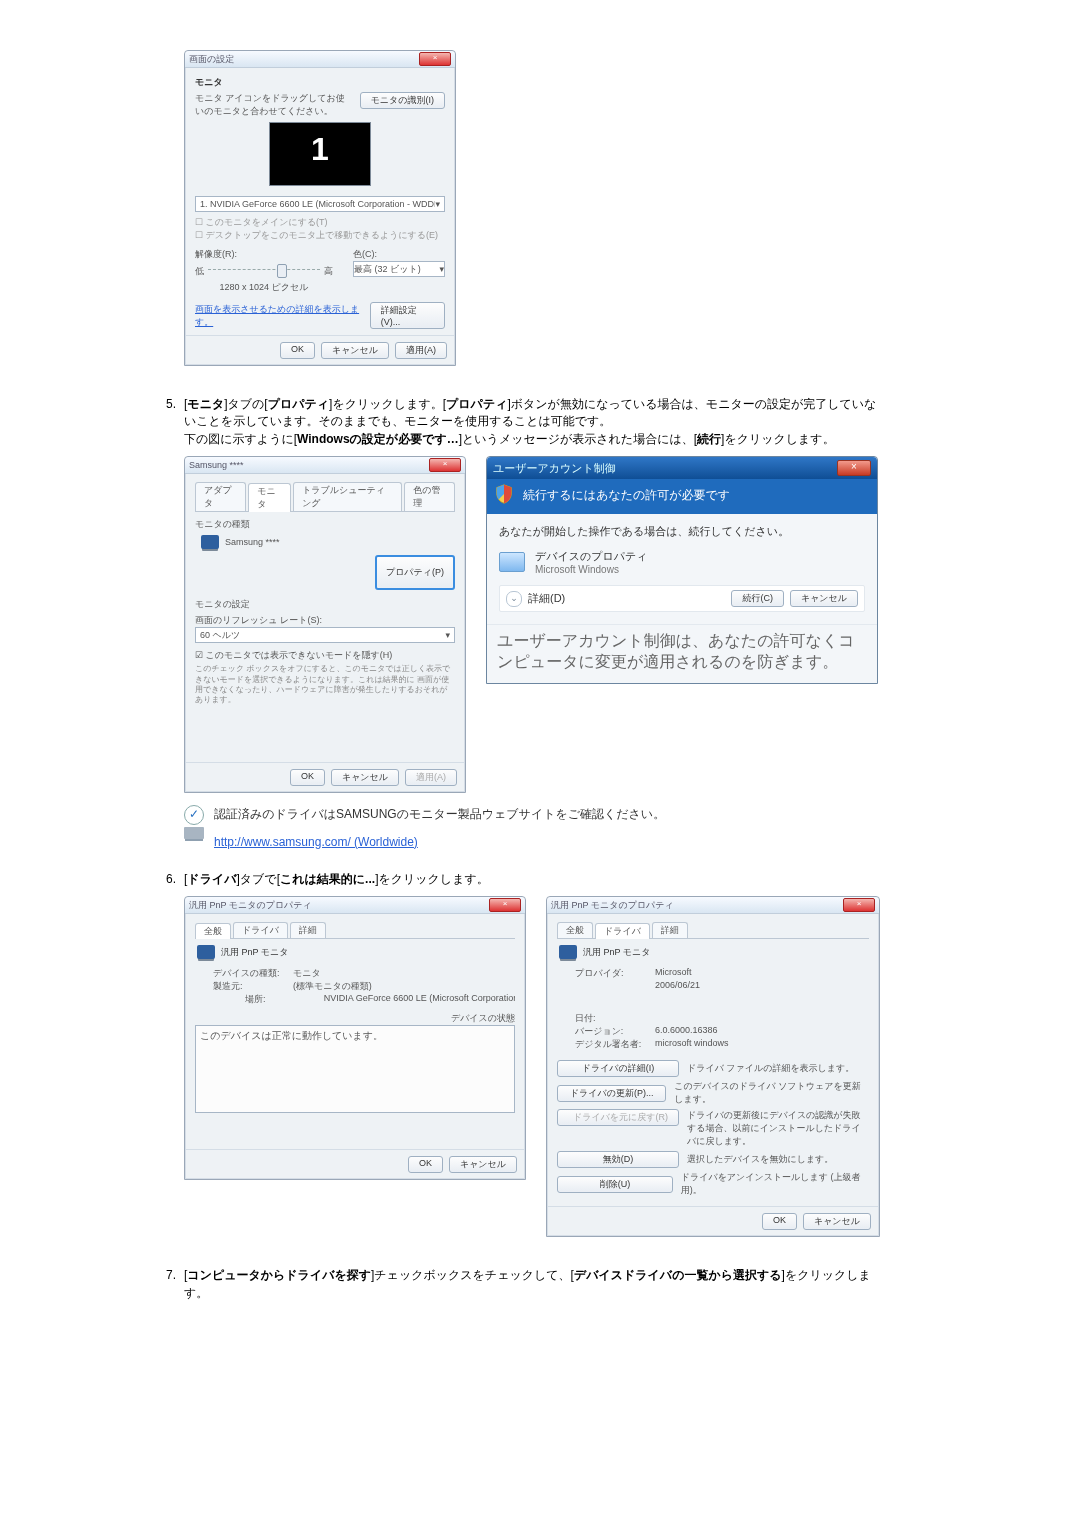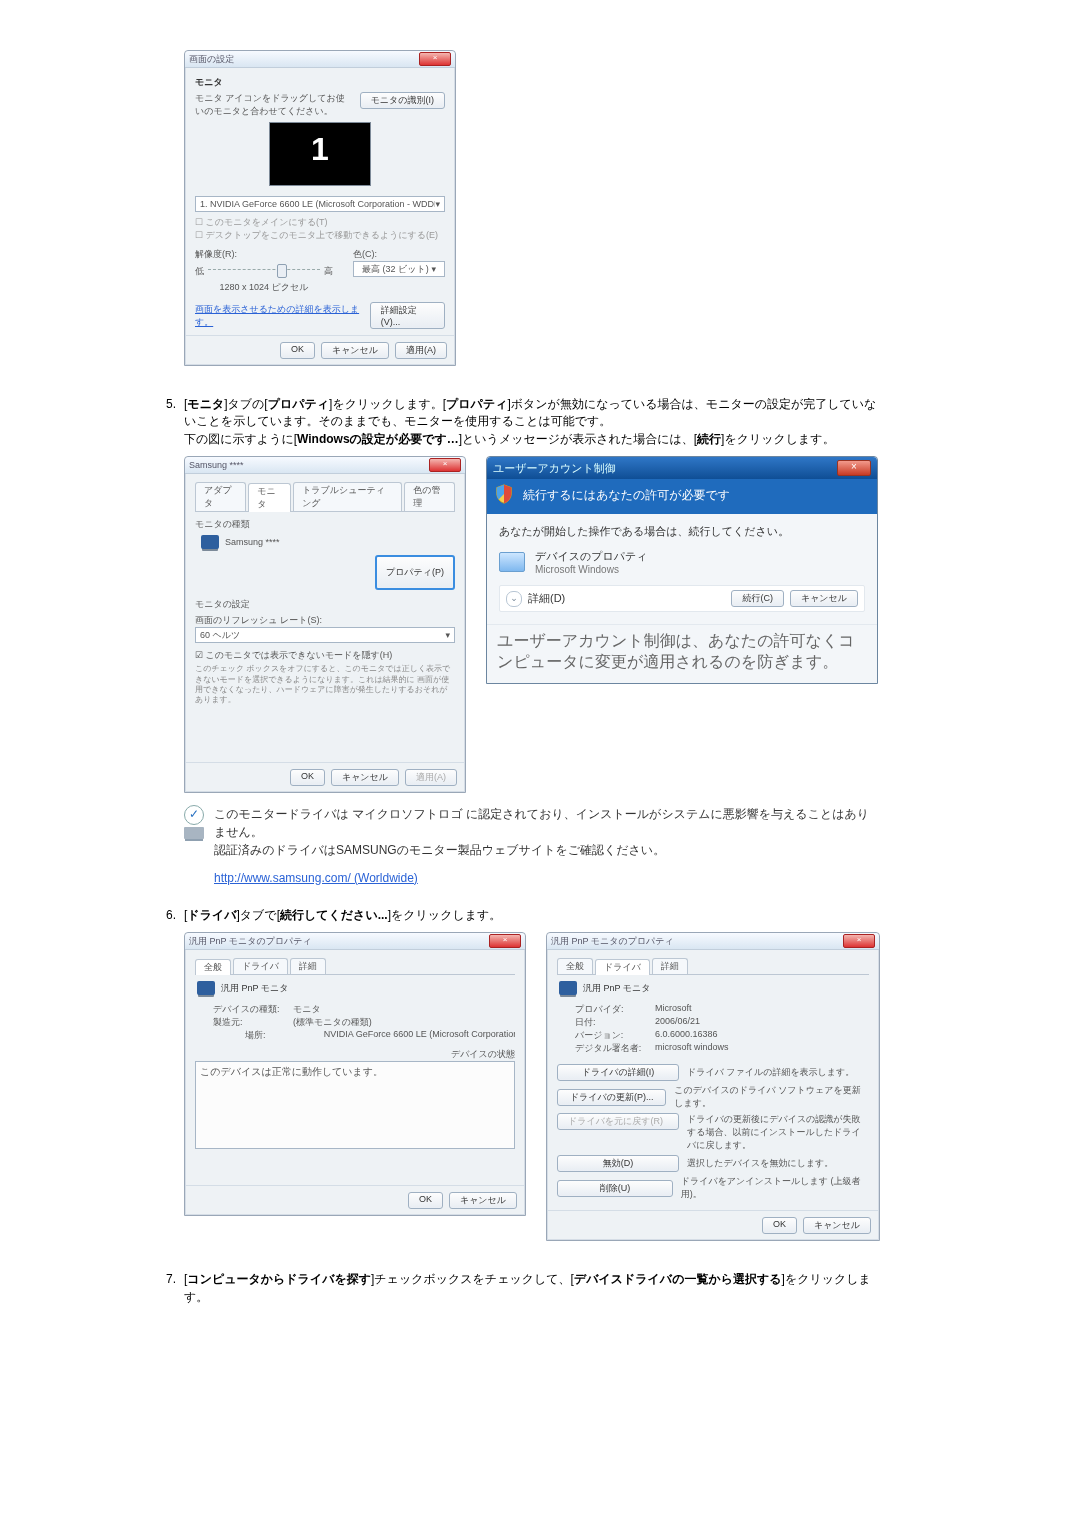--- a/index.html
+++ b/index.html
@@ -266,21 +266,21 @@
             <div class="slider" style="flex:1;">
               <div class="track"></div>
                 <div class="thumb"></div>
             </div>
             <span class="field">高</span>
           </div>
           <div class="field" style="text-align:center;">1280 x 1024 ピクセル</div>
         </div>
         <div style="width:92px;">
           <div class="field">色(C):</div>
-          <div class="input field" style="display:flex;align-items:center;padding:0 8px;">
+          <div class="input field" style="display:flex;align-items:center;padding:0 0;">
             <span style="flex:1;white-space:nowrap;">最高 (32 ビット)</span>
             <span>▾</span>
           </div>
         </div>
       </div>
 
       <div style="display:flex;justify-content:space-between;margin-top:8px;align-items:center;">
         <span class="link field" style="text-decoration:underline;">画面を表示させるための詳細を表示します。</span>
         <span class="btn">詳細設定(V)...</span>
       </div>
@@ -377,33 +377,32 @@
       <div class="foot">ユーザーアカウント制御は、あなたの許可なくコンピュータに変更が適用されるのを防ぎます。</div>
     </div>
   </div>
 
   <div class="note-row">
     <div class="icons">
       <div class="checkcircle">✓</div>
       <div class="pc"></div>
     </div>
     <div>
-      <div>このモニタードライバは マイクロソフトロゴ に認定されており、インストールがシステムに悪影響を与えることはありません。</div>
       <div>認証済みのドライバはSAMSUNGのモニター製品ウェブサイトをご確認ください。</div>
       <div style="height:10px;"></div>
       <a class="link" href="#">http://www.samsung.com/ (Worldwide)</a>
     </div>
   </div>
 
   <div style="height:16px;"></div>
 
   <div class="step">
     <div class="num">6.</div>
     <div class="body">
-      <span>[</span><span class="bold">ドライバ</span><span>]タブで[</span><span class="bold">続行してください...</span><span>]をクリックします。</span>
+      <span>[</span><span class="bold">ドライバ</span><span>]タブで[</span><span class="bold">これは結果的に...</span><span>]をクリックします。</span>
     </div>
   </div>
 
   <div class="pair">
 
     <div class="dlg">
       <div class="titlebar">
         <span class="tl">汎用 PnP モニタのプロパティ</span>
         <span class="closex">×</span>
       </div>
@@ -457,21 +456,21 @@
         <div style="display:flex;align-items:center;gap:6px;margin:4px 0 8px 2px;">
           <div class="monicon"></div>
           <span class="field" style="color:#333;">汎用 PnP モニタ</span>
         </div>
         <div style="margin-left:18px;">
           <div style="display:flex;">
               <span class="field" style="width:80px;">プロバイダ:</span>
               <span class="field">Microsoft</span>
             </div>
           <div style="display:flex;">
-              <span class="field" style="width:80px;">日付:</span>
+              <span class="field" style="width:80px;margin-top:32px;">日付:</span>
               <span class="field">2006/06/21</span>
             </div>
           <div style="display:flex;">
               <span class="field" style="width:80px;">バージョン:</span>
               <span class="field">6.0.6000.16386</span>
             </div>
           <div style="display:flex;">
               <span class="field" style="width:80px;">デジタル署名者:</span>
               <span class="field">microsoft windows</span>
             </div>
@@ -479,21 +478,21 @@
         <div style="height:6px;"></div>
         <div style="display:flex;align-items:center;gap:8px;margin:3px 0;">
           <span class="btn" style="width:100px;text-align:center;">ドライバの詳細(I)</span>
           <span class="field">ドライバ ファイルの詳細を表示します。</span>
         </div>
         <div style="display:flex;align-items:center;gap:8px;margin:3px 0;">
           <span class="btn" style="width:100px;text-align:center;">ドライバの更新(P)...</span>
           <span class="field">このデバイスのドライバ ソフトウェアを更新します。</span>
         </div>
         <div style="display:flex;align-items:flex-start;gap:8px;margin:3px 0;">
-          <span class="btn" style="width:100px;text-align:left;color:#aaa;">ドライバを元に戻す(R)</span>
+          <span class="btn" style="width:100px;text-align:right;color:#aaa;">ドライバを元に戻す(R)</span>
           <span class="field" style="flex:1;">ドライバの更新後にデバイスの認識が失敗する場合、以前にインストールしたドライバに戻します。</span>
         </div>
         <div style="display:flex;align-items:center;gap:8px;margin:3px 0;">
           <span class="btn" style="width:100px;text-align:center;">無効(D)</span>
           <span class="field">選択したデバイスを無効にします。</span>
         </div>
         <div style="display:flex;align-items:center;gap:8px;margin:3px 0;">
           <span class="btn" style="width:100px;text-align:center;">削除(U)</span>
           <span class="field">ドライバをアンインストールします (上級者用)。</span>
         </div>

